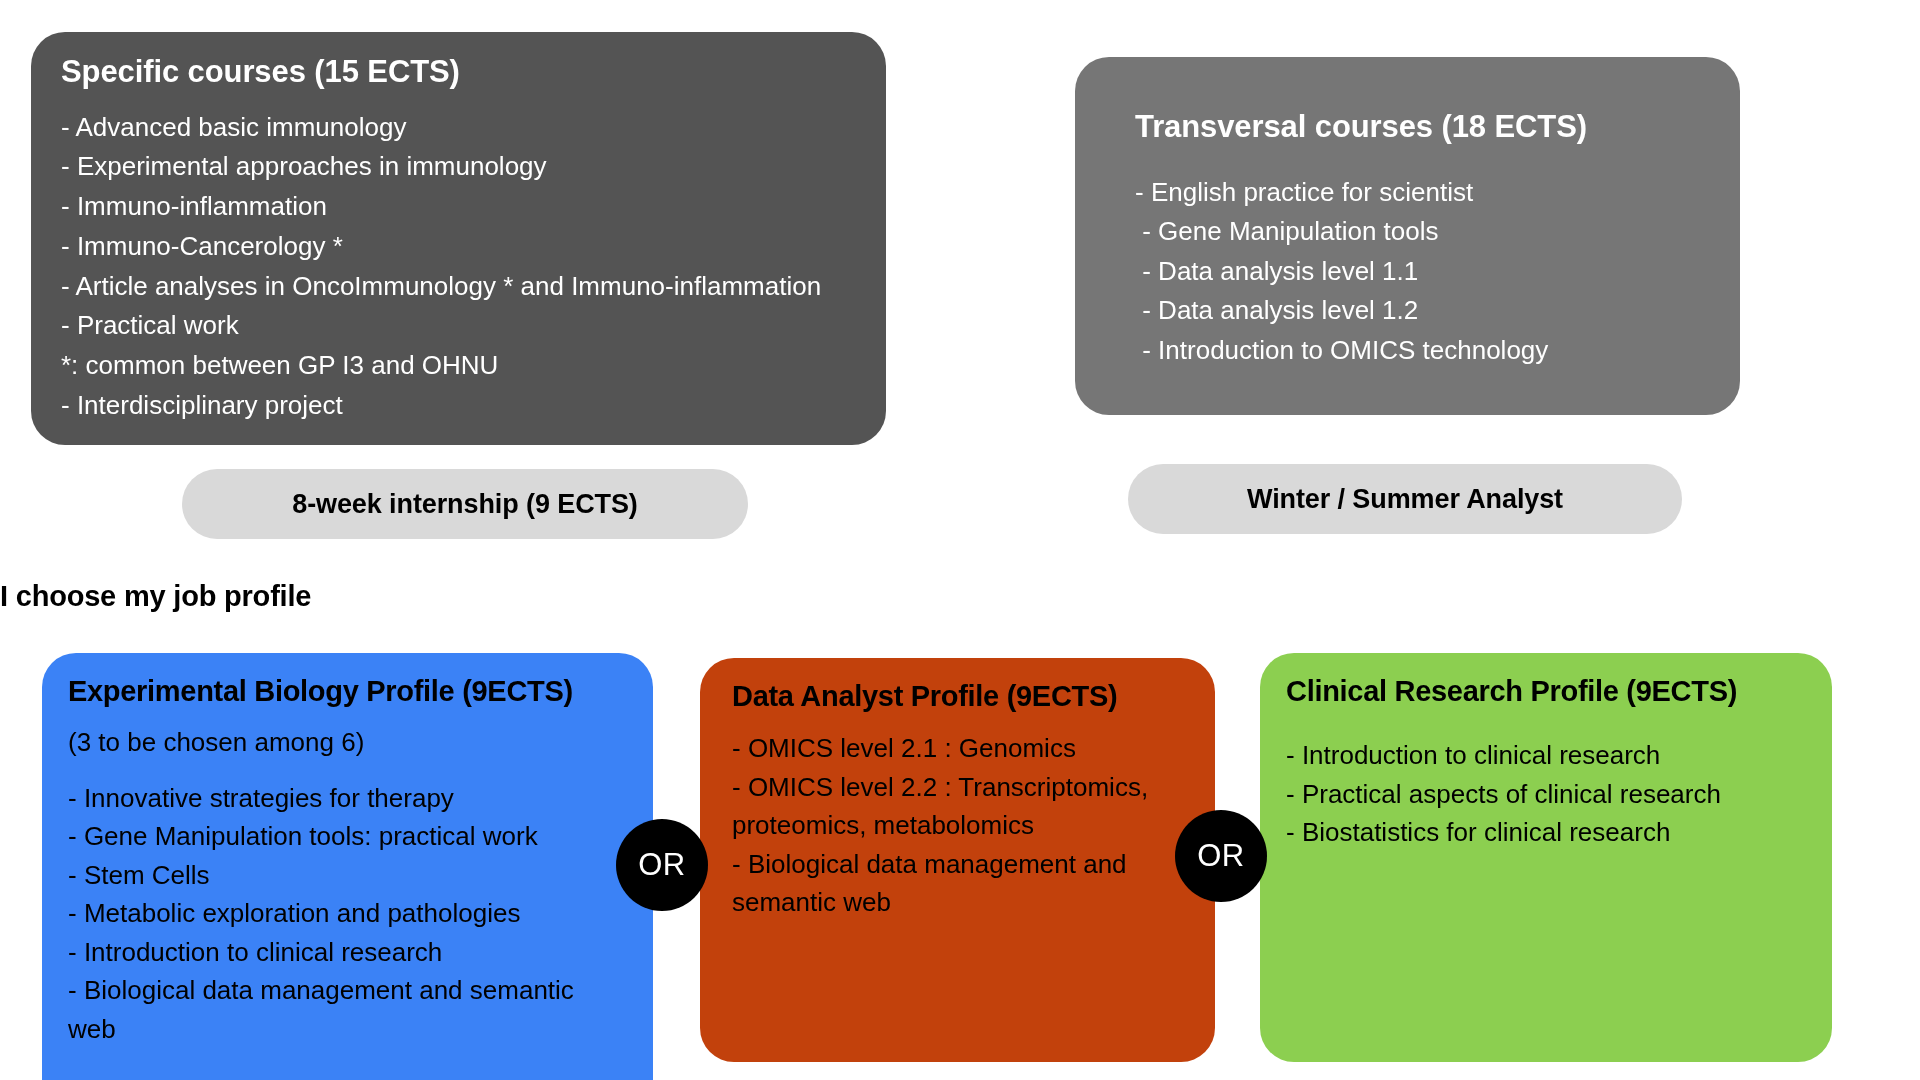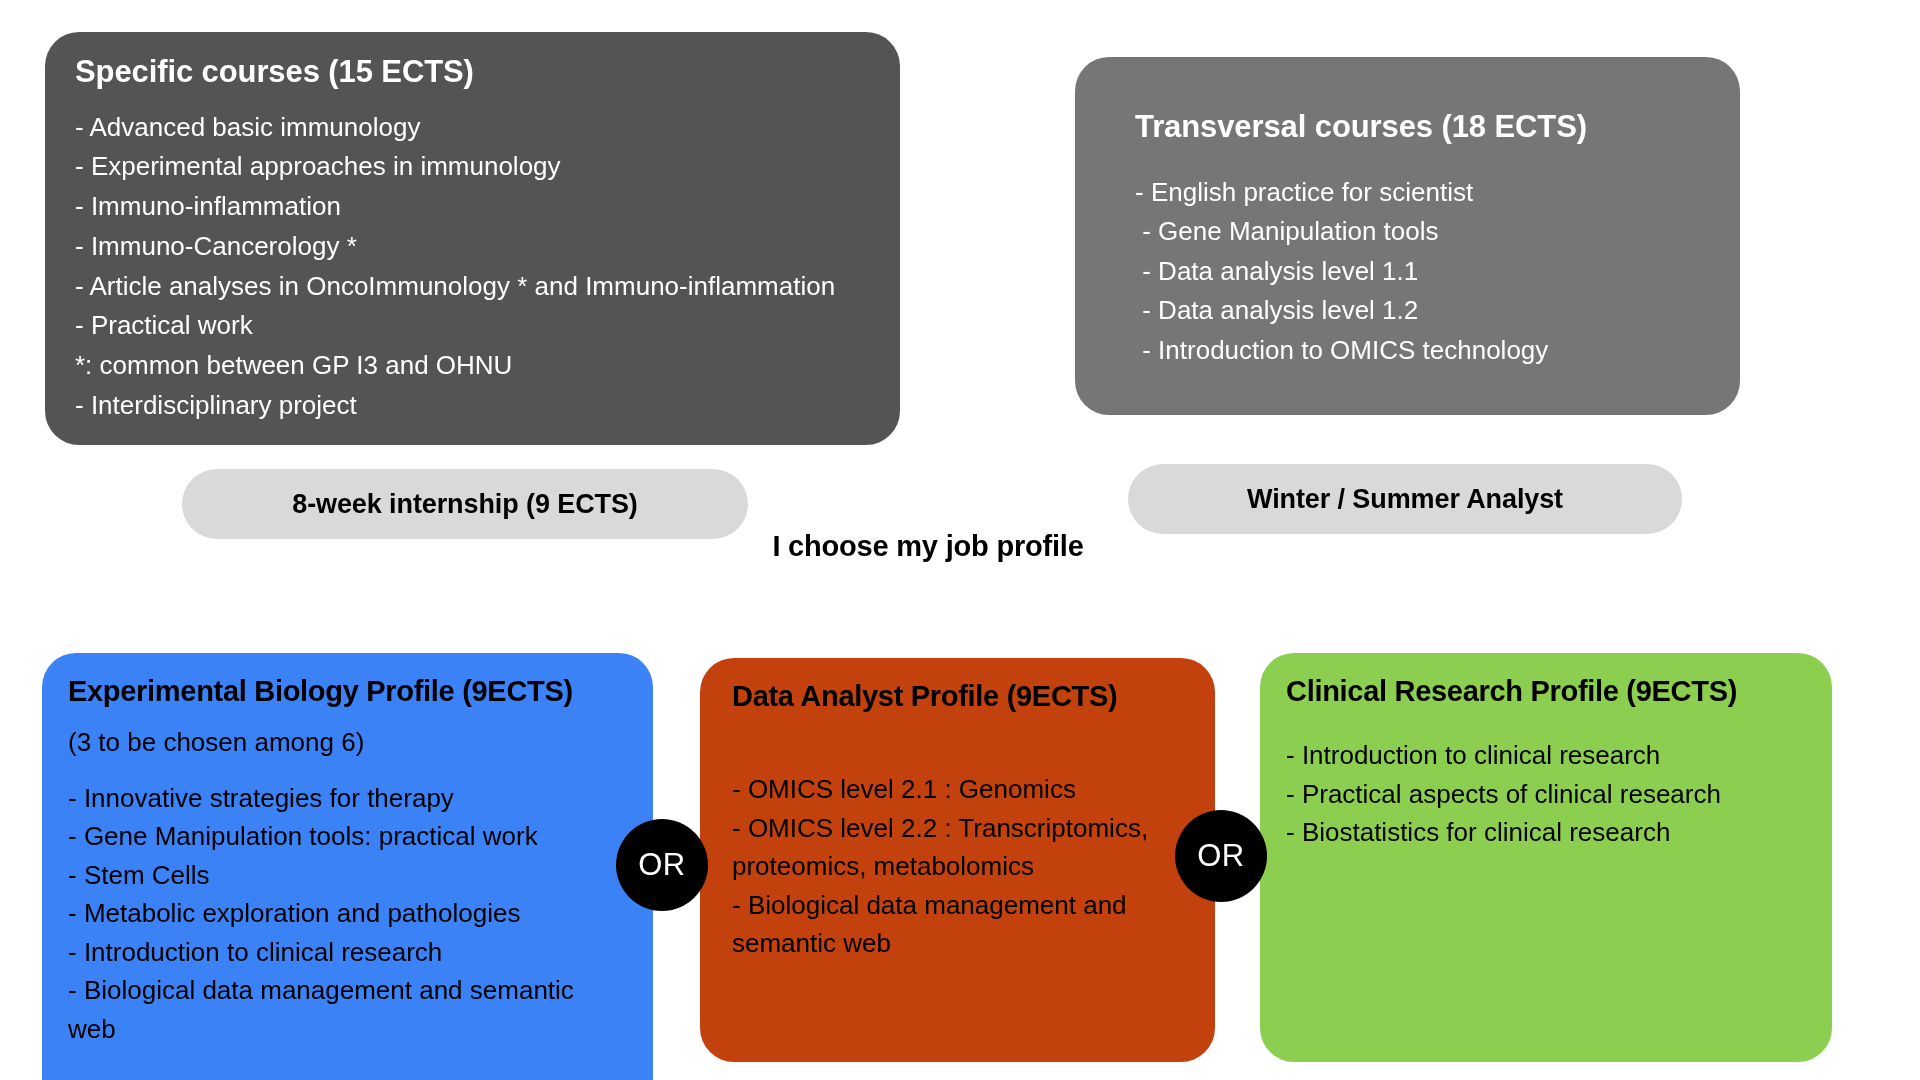--- a/index.html
+++ b/index.html
@@ -55,21 +55,21 @@
   .dark-card .card-title {
     font-size: 31px;
     letter-spacing: -0.1px;
   }
   .dark-card .card-list li {
     font-size: 26px;
     line-height: 1.53;
   }
 
   #specific-courses-card {
-    left: 45px;
+    left: 31px;
     top: 32px;
     width: 855px;
     height: 413px;
     background: #545454;
     padding: 22px 30px 0 30px;
   }
   #specific-courses-card .card-title { margin-bottom: 18px; }
 
   #transversal-courses-card {
     left: 1075px;
@@ -106,23 +106,23 @@
     left: 1128px;
     top: 464px;
     width: 554px;
     height: 70px;
   }
 
   
   #choose-profile-heading {
     position: absolute;
     left: 0;
-    top: 530px;
+    top: 580px;
     width: 1856px;
-    text-align: center;
+    text-align: left;
     font-weight: bold;
     font-size: 29px;
     color: #000000;
     letter-spacing: -0.2px;
   }
 
   
   .profile-card {
     position: absolute;
     box-sizing: border-box;
@@ -157,21 +157,21 @@
   #experimental-biology-card .card-title { margin-bottom: 0; }
 
   #data-analyst-card {
     left: 700px;
     top: 658px;
     width: 515px;
     height: 404px;
     background: #c2410c;
     padding-left: 32px;
   }
-  #data-analyst-card .card-list { margin-top: 57px; }
+  #data-analyst-card .card-list { margin-top: 16px; }
 
   #clinical-research-card {
     left: 1260px;
     top: 653px;
     width: 572px;
     height: 409px;
     background: #8CCF50;
   }
   #clinical-research-card .card-list { margin-top: 28px; }
 

